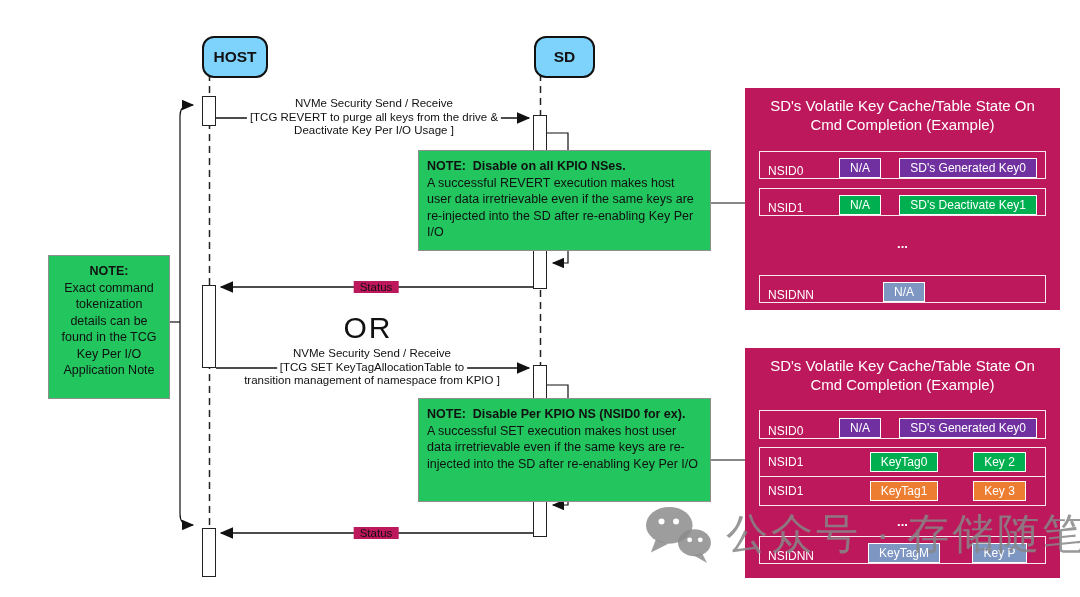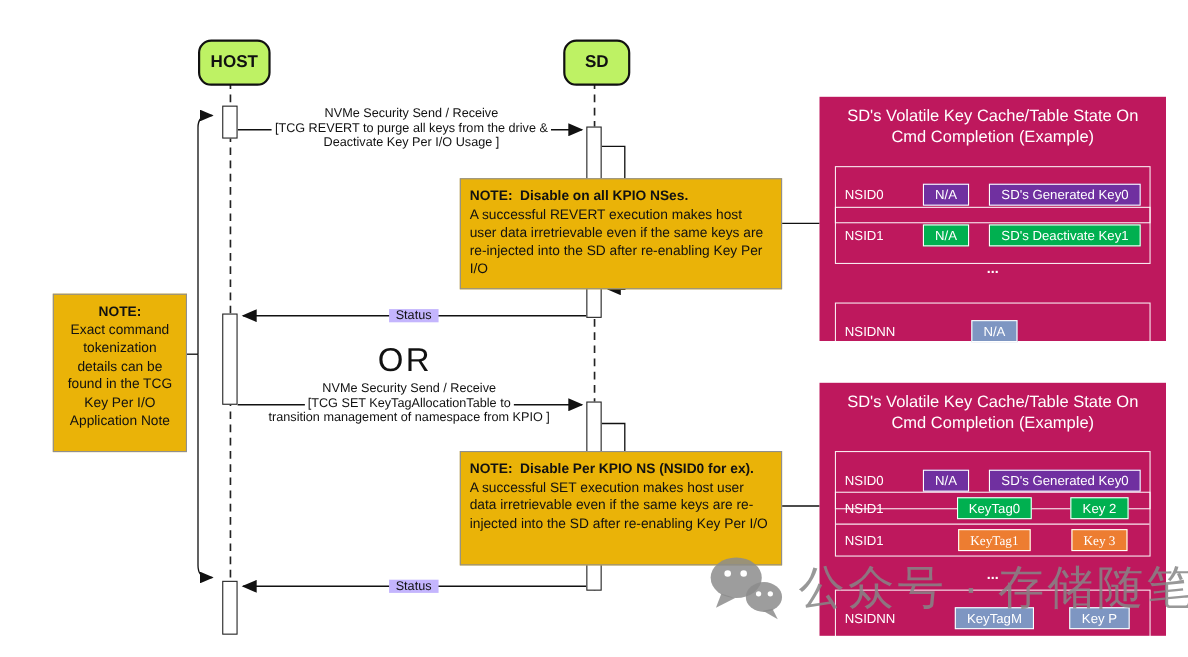--- a/index.html
+++ b/index.html
@@ -1,41 +1,41 @@
 <!DOCTYPE html>
 <html><head>
 <meta charset="utf-8">
 <style>
   html,body{margin:0;padding:0;background:#fff;}
   #stage{position:relative;width:1080px;height:597px;background:#ffffff;overflow:hidden;
          font-family:"Liberation Sans",sans-serif;color:#111;}
   svg.wires{position:absolute;left:0;top:0;z-index:1;}
-  .actor{position:absolute;z-index:3;background:#bef264;border:2.2px solid #111;border-radius:12px;
-         display:flex;align-items:center;justify-content:center;font-weight:bold;font-size:15.5px;}
+  .actor{position:absolute;z-index:3;background:#7dd3fc;border:2.2px solid #111;border-radius:12px;
+         display:flex;align-items:center;justify-content:center;font-weight:bold;font-size:15.5px;margin-left:22px;}
   .actbar{position:absolute;z-index:2;background:#fff;border:1.3px solid #222;box-sizing:border-box;}
   .msglabel{position:absolute;z-index:4;transform:translateX(-50%);text-align:center;
             font-size:11.5px;line-height:13.5px;white-space:nowrap;}
   .msglabel .online{background:#fff;padding:0 3px;}
-  .statuslabel{position:absolute;z-index:4;transform:translate(-50%,-50%);background:#c4b5fd;
+  .statuslabel{position:absolute;z-index:4;transform:translate(-50%,-50%);background:#be185d;
                padding:0 6px;font-size:11.5px;}
   .orlabel{position:absolute;z-index:4;transform:translate(-50%,-50%);font-size:30px;letter-spacing:2px;}
-  .note{position:absolute;z-index:3;background:#eab308;border:1px solid #8f8f8f;box-sizing:border-box;
-        font-size:12.5px;line-height:16.5px;padding:7px 8px;margin-top:12px;}
+  .note{position:absolute;z-index:3;background:#22c55e;border:1px solid #8f8f8f;box-sizing:border-box;
+        font-size:12.5px;line-height:16.5px;padding:7px 8px;}
   .note .ntitle{font-weight:bold;white-space:pre-wrap;}
   .note-left{text-align:center;}
   .ktable{position:absolute;z-index:2;background:#be185d;color:#fff;box-sizing:border-box;}
   .ktitle{text-align:center;font-size:15px;line-height:19px;padding:8px 10px 0 10px;}
   .krow{position:absolute;left:14px;right:14px;height:26px;border:1px solid rgba(255,255,255,.9);
-        display:flex;align-items:center;padding:12px 8px;box-sizing:content-box;}
+        display:flex;align-items:flex-end;padding:0 8px;box-sizing:content-box;}
   .klabel{width:78px;font-size:12px;}
   .kzone1{width:116px;display:flex;justify-content:center;}
   .kzone2{flex:1;display:flex;justify-content:center;}
   .badge{border:1px solid #fff;padding:1px 10px;font-size:12px;line-height:16px;white-space:nowrap;}
   .purple{background:#7030A0;} .green{background:#00B050;}
-  .orange{background:#ED7D31;font-family:Liberation Serif, serif;} .muted{background:#7E96C2;}
+  .orange{background:#ED7D31;} .muted{background:#7E96C2;}
   .kdots{position:absolute;left:0;width:100%;text-align:center;font-size:13px;font-weight:bold;}
   .kgroup{position:absolute;left:14px;right:14px;border:1px solid rgba(255,255,255,.9);}
   .kgrow{height:28px;display:flex;align-items:center;padding:0 8px;}
   .kgrow+.kgrow{border-top:1px solid rgba(255,255,255,.9);}
   .watermark{position:absolute;z-index:30;display:flex;align-items:center;gap:12px;}
   .wm-text{font-size:42px;letter-spacing:3px;color:rgba(134,134,134,.85);white-space:nowrap;
            font-family:"Liberation Sans",sans-serif;}
 </style>
 </head>
 <body>

